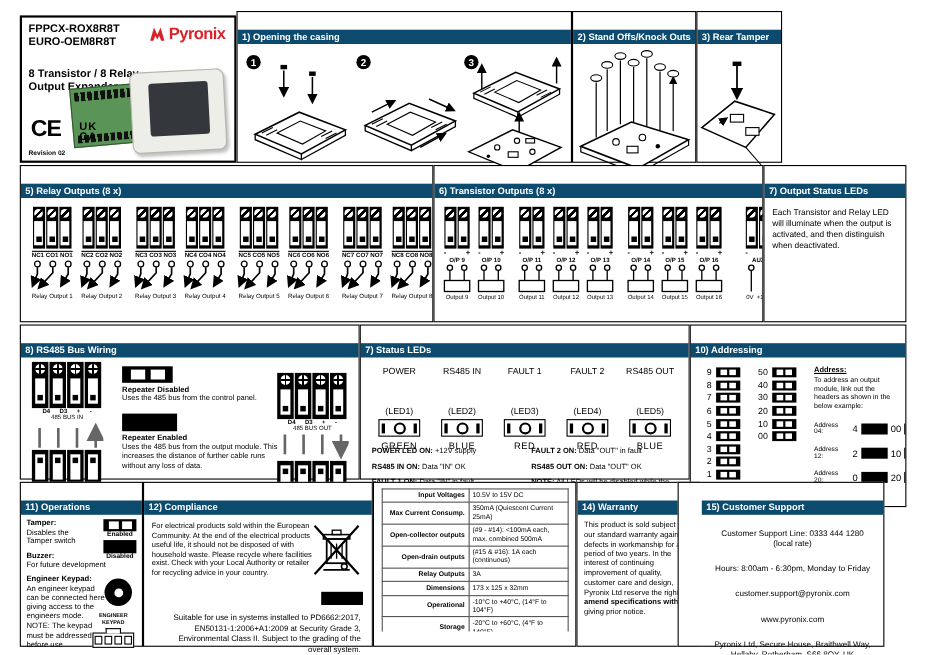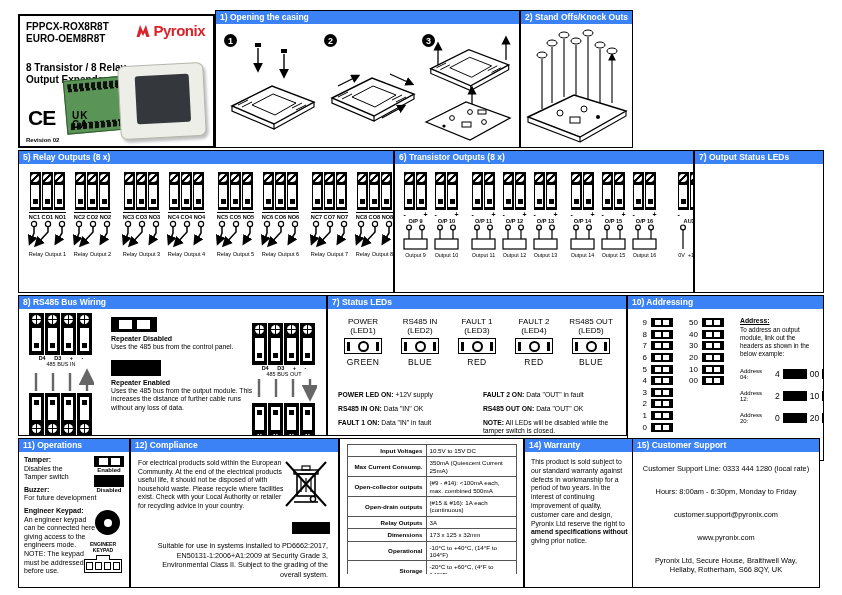--- a/index.html
+++ b/index.html
@@ -1,19 +1,19 @@
 <!DOCTYPE html>
 <html><head>
 <meta charset="utf-8">
 <style>
   html,body{margin:0;padding:0;background:#fff;}
   body{width:842px;height:595px;position:relative;font-family:"Liberation Sans",sans-serif;color:#000;-webkit-font-smoothing:antialiased;}
   #page{position:absolute;inset:0;background:#fff;}
   .sec{position:absolute;border:1.5px solid #000;background:#fff;box-sizing:border-box;}
-  .hd{height:13px;background:#3b82f6;color:#fff;font-size:8.5px;font-weight:bold;line-height:13px;padding:0 4px;white-space:nowrap;overflow:hidden;}
+  .hd{height:13px;background:#0c4a6e;color:#fff;font-size:8.5px;font-weight:bold;line-height:13px;padding:0 4px;white-space:nowrap;overflow:hidden;margin-top:16px;}
   .bd{position:relative;width:100%;height:calc(100% - 13px);overflow:hidden;}
 
   
   .codes{position:absolute;left:6px;top:5px;font-size:10px;font-weight:bold;line-height:12px;}
   .logo{position:absolute;right:8px;top:6px;display:flex;align-items:center;gap:2px;}
   .logo .btxt{font-size:15px;font-weight:bold;color:#d8232a;letter-spacing:-.5px;}
   .ptitle{position:absolute;left:6px;top:46px;font-size:10px;font-weight:bold;line-height:12px;}
   .rev{position:absolute;left:6px;bottom:3px;font-size:6px;font-weight:bold;}
   .cemark{position:absolute;left:8px;bottom:16px;font-size:21px;font-weight:bold;letter-spacing:-1px;}
   .ukca{position:absolute;left:52px;bottom:17px;font-size:10px;font-weight:bold;line-height:9px;letter-spacing:1px;}
@@ -60,21 +60,21 @@
   .jmp8a i{width:13px;height:9px;background:#fff;}
   .jmp8b{width:50px;height:16px;background:#000;}
   .rep{position:absolute;left:92px;top:8px;width:148px;}
   .rept{font-size:7px;font-weight:bold;margin:3px 0 1px;}
   .repx{font-size:6.8px;line-height:8.5px;}
 
   
   .ledrow{position:absolute;left:8px;top:8px;right:8px;display:flex;justify-content:space-between;}
   .lcell{display:flex;flex-direction:column;align-items:center;width:54px;}
   .lname{font-size:8px;white-space:nowrap;}
-  .lid{font-size:8px;white-space:nowrap;}
+  .lid{font-size:8px;white-space:nowrap;margin-top:27px;}
   .led{margin-top:3px;width:32px;height:14px;border:1.6px solid #000;display:flex;align-items:center;justify-content:space-between;padding:0 2px;background:#fff;}
   .lbar{width:3px;height:9px;background:#000;}
   .lring{width:7px;height:7px;border:2.4px solid #000;border-radius:50%;background:#fff;}
   .lcol{font-size:8.5px;margin-top:3px;letter-spacing:.5px;}
   .notes{position:absolute;left:10px;top:82px;right:6px;display:flex;}
   .ncol{width:148px;}
   .nrow{font-size:6.8px;line-height:8px;margin-bottom:6px;}
   .nrow b{font-weight:bold;}
 
   
@@ -259,20 +259,34 @@
         <path d="M6,92 L52,70 L104,86 L58,112 Z" fill="#fff" stroke="#000" stroke-width="1.4"></path>
         <path d="M6,92 L6,97 L58,117 L58,112 M104,86 L104,91 L58,117" fill="none" stroke="#000" stroke-width="1.1"></path>
         <circle cx="38" cy="88" r="3" fill="#fff" stroke="#000"></circle>
           <circle cx="62" cy="84" r="3" fill="#fff" stroke="#000"></circle>
         <rect x="48" y="92" width="10" height="6" fill="#fff" stroke="#000"></rect>
           <circle cx="76" cy="92" r="2" fill="#000"></circle>
       </svg>
     </div>
   </div>
 
+  <div class="sec" style="left:633px;top:10px;width:78px;height:138px;">
+    <div class="hd">3) Rear Tamper</div>
+    <div class="bd">
+      <svg class="art" width="74" height="120" viewBox="0 0 74 120">
+        <rect x="32" y="16" width="8" height="4" fill="#000"></rect>
+        <path d="M36,20 V48" stroke="#000" stroke-width="1.6" marker-end="url(#ah)"></path>
+        <path d="M4,76 L34,52 L70,64 L44,94 Z" fill="#fff" stroke="#000" stroke-width="1.4"></path>
+        <rect x="30" y="64" width="12" height="7" fill="#fff" stroke="#000"></rect>
+        <rect x="44" y="76" width="12" height="7" fill="#fff" stroke="#000"></rect>
+        <path d="M20,72 l6,-4" stroke="#000" stroke-width="1.2" marker-end="url(#ah)"></path>
+        <path d="M44,94 L58,110" stroke="#000" stroke-width="1"></path>
+      </svg>
+    </div>
+  </div>
 
 
   <div class="sec" style="left:18px;top:150px;width:376px;height:143px;">
     <div class="hd">5) Relay Outputs (8 x)</div>
     <div class="bd">
       <div class="rrow">
         <div class="rcell">
             <div class="trow">
               <i class="t"></i>
               <i class="t"></i>
@@ -509,20 +523,23 @@
               <use href="#auxg"></use>
             </svg>
             <div class="outlab"><span>0V</span>&nbsp;&nbsp;<span>+12V</span></div>
           </div>
       </div>
     </div>
   </div>
 
   <div class="sec" style="left:694px;top:150px;width:130px;height:143px;">
     <div class="hd">7) Output Status LEDs</div>
+    <div class="bd">
+        <div class="s7txt">Each Transistor and Relay LED will illuminate when the output is activated, and then distinguish when deactivated.</div>
+      </div>
   </div>
 
   <div class="sec" style="left:18px;top:295px;width:309px;height:141px;">
     <div class="hd">8) RS485 Bus Wiring</div>
     <div class="bd">
       <div class="col485" style="left:6px;top:4px;">
         <div class="trow">
             <i class="t t8 tx"></i>
             <i class="t t8 tx"></i>
             <i class="t t8 tx"></i>
@@ -885,21 +902,21 @@
     </div>
   </div>
 
   <div class="sec" style="left:524px;top:438px;width:112px;height:150px;">
     <div class="hd">14) Warranty</div>
     <div class="bd">
       <div class="warr"><span>This product is sold subject to our standard warranty against defects in workmanship for a period of two years. In the interest of continuing improvement of quality, customer care and design, Pyronix Ltd reserve the right to </span><b>amend specifications without</b><span> giving prior notice.</span></div>
     </div>
   </div>
 
-  <div class="sec" style="left:632px;top:438px;width:188px;height:150px;">
+  <div class="sec" style="left:616px;top:438px;width:188px;height:150px;padding-left:21px;">
     <div class="hd">15) Customer Support</div>
     <div class="bd">
       <div class="cs">
         <div>Customer Support Line: 0333 444 1280 (local rate)</div>
         <div>Hours: 8:00am - 6:30pm, Monday to Friday</div>
         <div>customer.support@pyronix.com</div>
         <div>www.pyronix.com</div>
         <div>Pyronix Ltd, Secure House, Braithwell Way, Hellaby, Rotherham, S66 8QY, UK</div>
       </div>
     </div>

